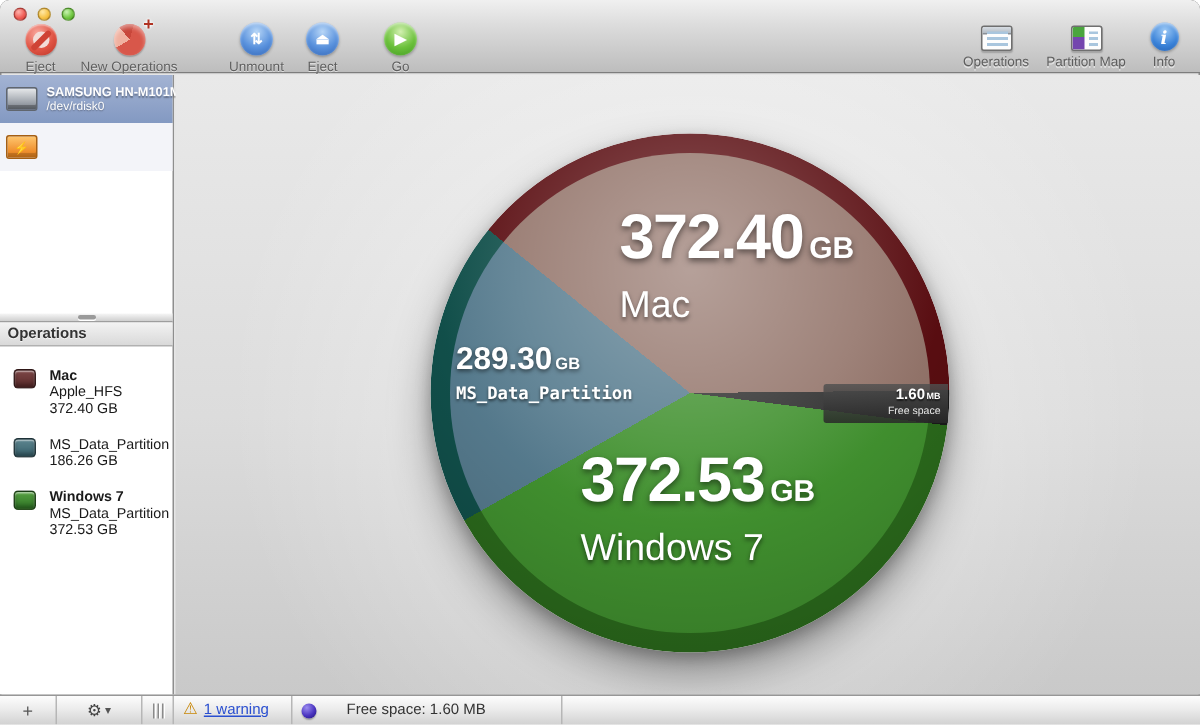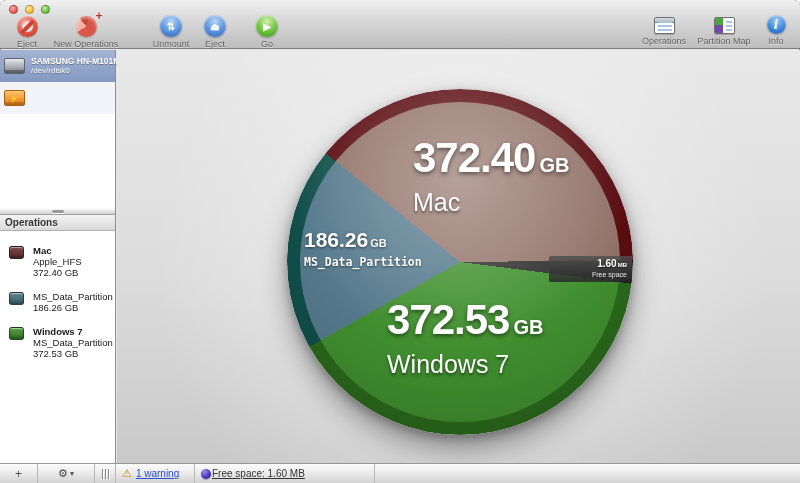--- a/index.html
+++ b/index.html
@@ -155,21 +155,21 @@
   .sb-cell { display:flex; align-items:center; border-right:1px solid #b6b6b6; padding:0 6px; }
   .sb-plus { width:38px; justify-content:center; color:#555; font-size:12px; }
   .sb-gear { width:57px; justify-content:center; color:#444; gap:2px; }
   .sb-gear .gear { font-size:11px; }
   .sb-gear .caret { font-size:8px; color:#555; }
   .sb-grip { width:21px; justify-content:center; gap:2px; }
   .sb-grip i { display:block; width:1px; height:10px; background:#8a8a8a; box-shadow:1px 0 0 #fff; }
   .sb-warning { width:79px; gap:4px; }
   .warn-glyph { color:#c8880a; font-size:11px; line-height:11px; }
   .warn-link { color:#2a4fd0; text-decoration:underline; }
-  .sb-free { width:180px; gap:1px;text-decoration:underline; }
+  .sb-free { width:180px; gap:20px; }
   .orb { width:10px; height:10px; border-radius:50%;
          background:radial-gradient(circle at 35% 28%, #9b8cf0, #4a34c0 55%, #1f1178);
          box-shadow:0 1px 1px rgba(0,0,0,0.3); }
   .sb-rest { flex:1; border-right:none; }
 </style>
 </head>
 <body>
 
 <div class="window">
 
@@ -282,21 +282,21 @@
     <div class="pie-outer"></div>
     <div class="pie-inner"></div>
     <div class="pie-gloss"></div>
 
     <div class="slice-label lab-mac">
       <div class="big-num"><span>372.40</span><span class="big-unit">GB</span></div>
       <div class="big-name">Mac</div>
     </div>
 
     <div class="slice-label lab-ms">
-      <div class="mid-num"><span>186.26</span><span class="mid-unit">GB</span></div>
+      <div class="mid-num"><span>289.30</span><span class="mid-unit">GB</span></div>
       <div class="mid-name">MS_Data_Partition</div>
     </div>
 
     <div class="slice-label lab-win">
       <div class="big-num"><span>372.53</span><span class="big-unit">GB</span></div>
       <div class="big-name">Windows 7</div>
     </div>
 
     <div class="slice-label lab-free">
       <div class="free-num"><span>1.60</span><span class="free-unit">MB</span></div>

